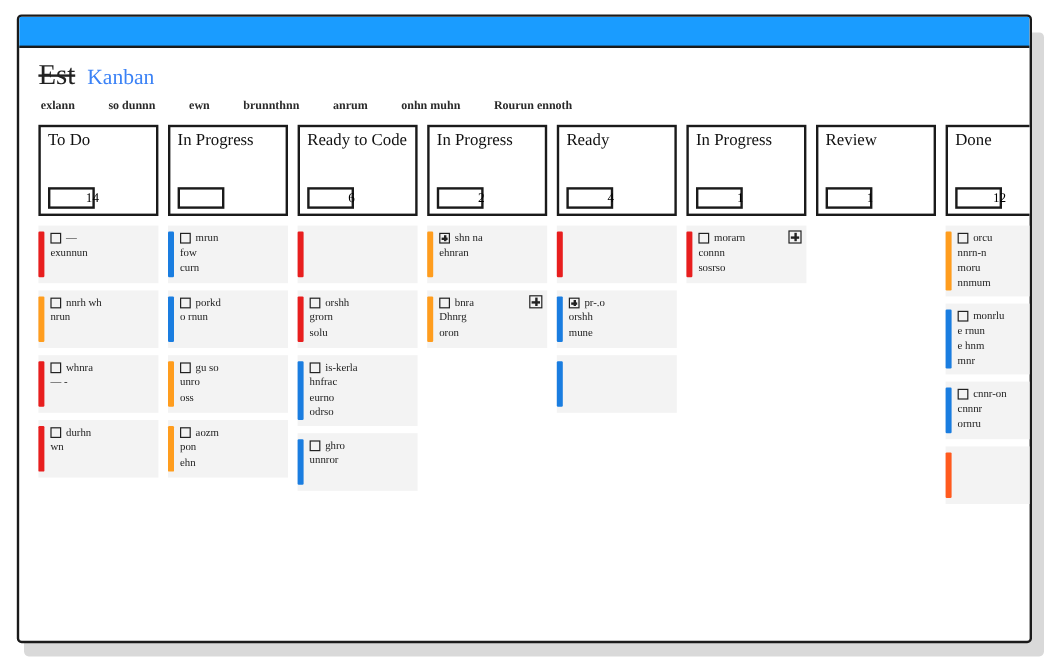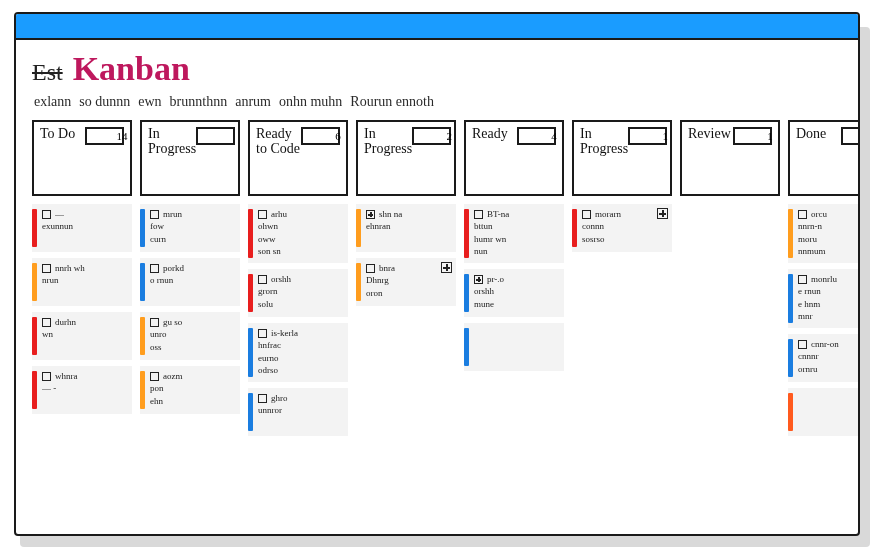--- a/index.html
+++ b/index.html
@@ -46,50 +46,51 @@
     align-items: baseline;
     gap: 10px;
     margin-bottom: 4px;
   }
   .crumb-strike {
     font-size: 24px;
     text-decoration: line-through;
     color: #222;
   }
   .page-title {
-    font-size: 34px;
-    font-weight: 700;
-    color: #be185d;
+    font-size: 18px;
+    font-weight: 400;
+    color: #3b82f6;
   }
   .tabs {
     display: flex;
-    gap: 8px;
+    gap: 28px;
     margin: 6px 0 10px 2px;
-    font-size: 14px;
+    font-size: 10px;
     color: #2a2a2a;
     flex-wrap: wrap;
+    font-weight: bold;
   }
   .tab { white-space: nowrap; }
   .board {
     display: flex;
     gap: 8px;
     padding-right: 2px;
   }
   .col {
     width: 100px;
     flex: 0 0 100px;
     display: flex;
     flex-direction: column;
   }
   .col-head {
     border: 2px solid #1a1a1a;
     height: 76px;
     padding: 5px 6px 4px 6px;
     display: flex;
-    flex-direction: row;
+    flex-direction: column;
     justify-content: space-between;
     background: #fff;
   }
   .col-title {
     font-size: 14px;
     line-height: 1.05;
     color: #111;
   }
   .count-chip {
     width: 22px;
@@ -210,36 +211,36 @@
                 <div class="cb-row">
                   <span class="squig">nrun</span>
                 </div>
               </div>
             </div>
             <div class="card">
               <div class="stripe s-red"></div>
               <div class="card-body">
                 <div class="cb-row">
                   <span class="cb-box"></span>
+                  <span class="squig">whnra</span>
+                </div>
+                <div class="cb-row">
+                  <span class="squig">— -</span>
+                </div>
+              </div>
+            </div>
+            <div class="card">
+              <div class="stripe s-red"></div>
+              <div class="card-body">
+                <div class="cb-row">
+                  <span class="cb-box"></span>
                   <span class="squig">durhn</span>
                 </div>
                 <div class="cb-row">
                   <span class="squig">wn</span>
-                </div>
-              </div>
-            </div>
-            <div class="card">
-              <div class="stripe s-red"></div>
-              <div class="card-body">
-                <div class="cb-row">
-                  <span class="cb-box"></span>
-                  <span class="squig">whnra</span>
-                </div>
-                <div class="cb-row">
-                  <span class="squig">— -</span>
                 </div>
               </div>
             </div>
           </div>
         </div>
         <div class="col">
           <div class="col-head">
             <div class="col-title">In Progress</div>
             <div class="count-chip"></div>
           </div>
@@ -304,35 +305,20 @@
           </div>
         </div>
         <div class="col">
           <div class="col-head">
             <div class="col-title">Ready to Code</div>
             <div class="count-chip">6</div>
           </div>
           <div class="cards">
             <div class="card">
               <div class="stripe s-red"></div>
-              <div class="card-body">
-                <div class="cb-row">
-                  <span class="cb-box"></span>
-                  <span class="squig">arhu</span>
-                </div>
-                <div class="cb-row">
-                  <span class="squig">ohwn</span>
-                </div>
-                <div class="cb-row">
-                  <span class="squig">oww</span>
-                </div>
-                <div class="cb-row">
-                  <span class="squig">son sn</span>
-                </div>
-              </div>
             </div>
             <div class="card">
               <div class="stripe s-red"></div>
               <div class="card-body">
                 <div class="cb-row">
                   <span class="cb-box"></span>
                   <span class="squig">orshh</span>
                 </div>
                 <div class="cb-row">
                   <span class="squig">grorn</span>
@@ -411,35 +397,20 @@
           </div>
         </div>
         <div class="col">
           <div class="col-head">
             <div class="col-title">Ready</div>
             <div class="count-chip">4</div>
           </div>
           <div class="cards">
             <div class="card">
               <div class="stripe s-red"></div>
-              <div class="card-body">
-                <div class="cb-row">
-                  <span class="cb-box"></span>
-                  <span class="squig">BT-na</span>
-                </div>
-                <div class="cb-row">
-                  <span class="squig">bttun</span>
-                </div>
-                <div class="cb-row">
-                  <span class="squig">humr wn</span>
-                </div>
-                <div class="cb-row">
-                  <span class="squig">nun</span>
-                </div>
-              </div>
             </div>
             <div class="card">
               <div class="stripe s-blue"></div>
               <div class="card-body">
                 <div class="cb-row">
                   <span class="cb-box plus"></span>
                   <span class="squig">pr-.o</span>
                 </div>
                 <div class="cb-row">
                   <span class="squig">orshh</span>

